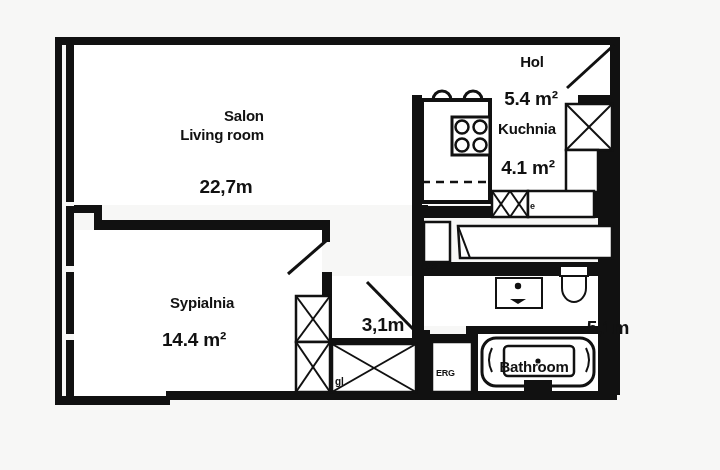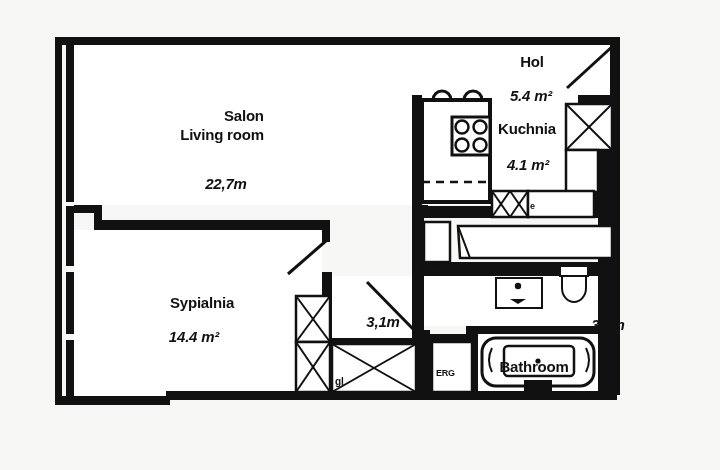--- a/index.html
+++ b/index.html
@@ -32,21 +32,21 @@
     position: absolute;
     font-family: "Liberation Sans", sans-serif;
     font-weight: bold;
     color: #111111;
     white-space: nowrap;
     letter-spacing: -0.2px;
     line-height: 1.25;
     text-align: right;
   }
   .lbl-name { font-size: 15px; }
-  .lbl-area { font-size: 15px; font-style: italic; }
+  .lbl-area { font-size: 19px; }
   .lbl-small { font-size: 9px; font-weight: bold; }
   .lbl-tiny { font-size: 10px; font-weight: bold; }
   .centered { transform: translateX(-50%); }
 </style>
 </head>
 <body>
 
 <div id="plan-root">
 
   <svg id="plan-svg" viewBox="0 0 720 470">
@@ -226,20 +226,20 @@
 
   <div class="room-label lbl-name centered" style="left:527px; top:120px;">Kuchnia</div>
   <div class="room-label lbl-area centered" style="left:528px; top:156px;">4.1 m²</div>
 
   <div class="room-label lbl-name centered" style="left:202px; top:294px;">Sypialnia</div>
   <div class="room-label lbl-area centered" style="left:194px; top:328px;">14.4 m²</div>
 
   <div class="room-label lbl-area centered" style="left:383px; top:313px;">3,1m</div>
 
   <div class="room-label lbl-name centered" style="left:534px; top:324px;margin-top:34px;">Bathroom</div>
-  <div class="room-label lbl-area centered" style="left:608px; top:316px;">3,9m</div>
+  <div class="room-label lbl-area centered" style="left:608px; top:316px;">5,1m</div>
 
   <div class="room-label lbl-small" style="left:421px; top:262px;">O32</div>
   <div class="room-label lbl-small" style="left:530px; top:201px;">e</div>
   <div class="room-label lbl-small" style="left:436px; top:368px;">ERG</div>
   <div class="room-label lbl-tiny" style="left:335px; top:376px;">gl</div>
 
 </div>
 
 </body></html>

